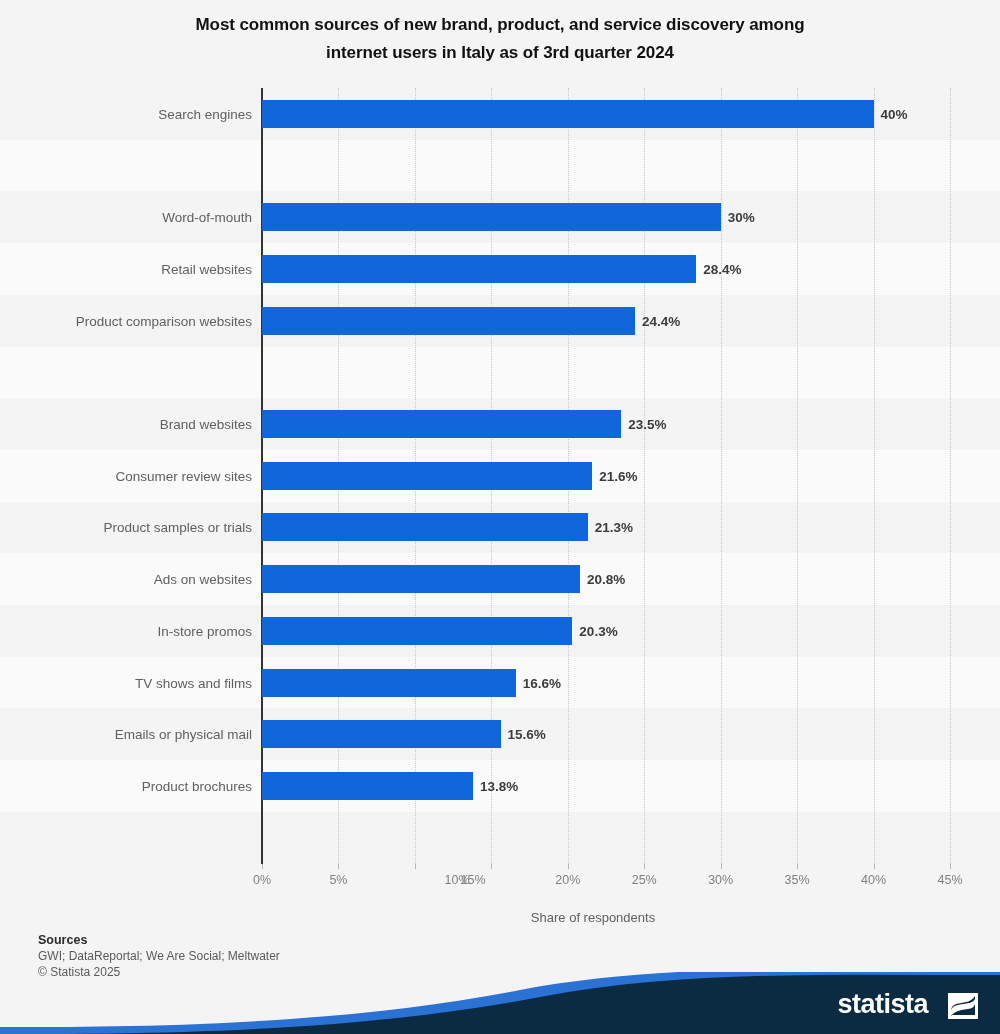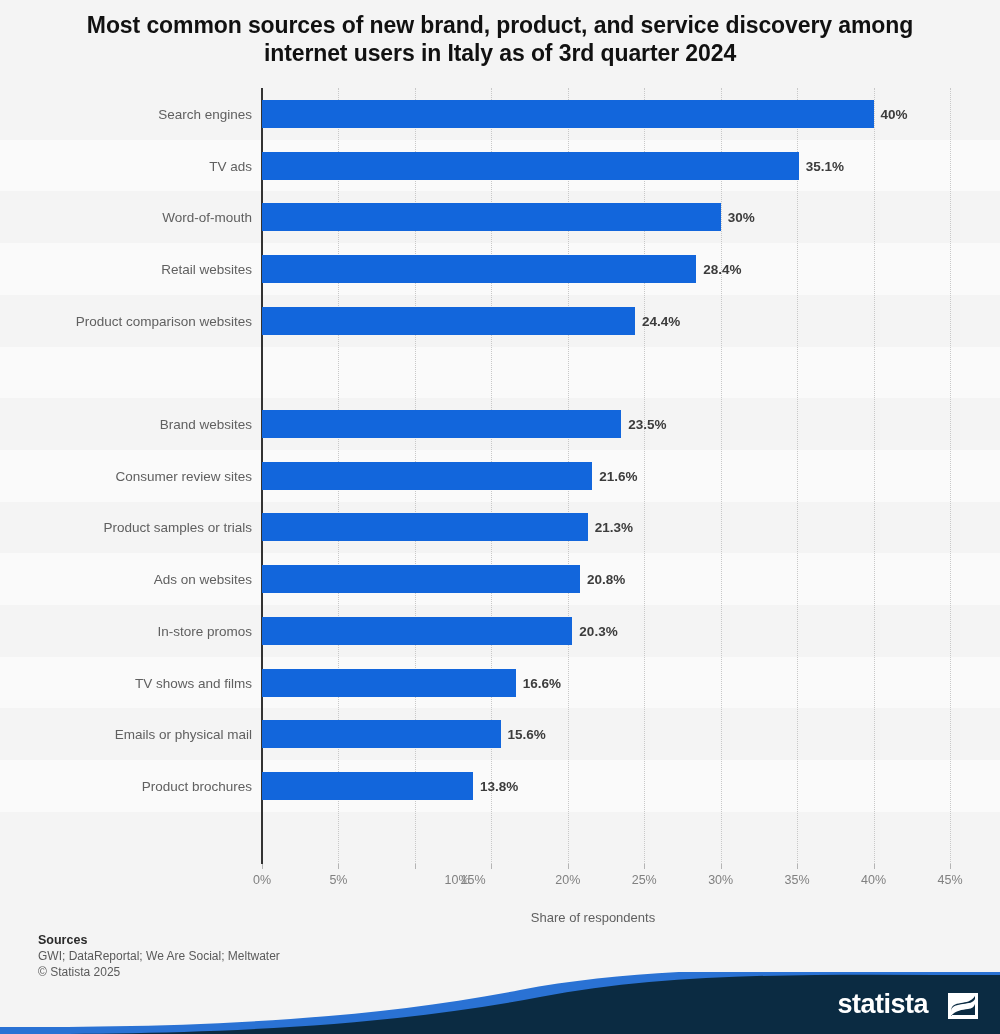--- a/index.html
+++ b/index.html
@@ -15,21 +15,21 @@
     overflow: hidden;
     position: relative;
   }
 
   
   #chart-title {
     width: 860px;
     margin: 0 auto;
     padding-top: 11px;
     text-align: center;
-    font-size: 23px;
+    font-size: 17px;
     font-weight: bold;
     color: #111111;
     line-height: 28px;
     letter-spacing: -0.1px;
   }
   #chart-title .line {
     display: block;
   }
 
   
@@ -258,25 +258,20 @@
       <div class="gridline" style="left: 873.556px;"></div>
       <div class="gridline" style="left: 950px;"></div>
     </div>
   <div id="y-axis"></div>
   <div id="rows">
       <div class="row" style="top: 0px;">
         <div class="cat-label">Search engines</div>
         <div class="bar" style="width: 611.556px; background: rgb(18, 102, 220);"></div>
         <div class="bar-value" style="left: 880.556px;">40%</div>
       </div>
-      <div class="row" style="top: 51.7px;">
-        <div class="cat-label">TV ads</div>
-        <div class="bar" style="width: 536.64px; background: rgb(18, 102, 220);"></div>
-        <div class="bar-value" style="left: 805.64px;">35.1%</div>
-      </div>
       <div class="row" style="top: 103.4px;">
         <div class="cat-label">Word-of-mouth</div>
         <div class="bar" style="width: 458.667px; background: rgb(18, 102, 220);"></div>
         <div class="bar-value" style="left: 727.667px;">30%</div>
       </div>
       <div class="row" style="top: 155.1px;">
         <div class="cat-label">Retail websites</div>
         <div class="bar" style="width: 434.204px; background: rgb(18, 102, 220);"></div>
         <div class="bar-value" style="left: 703.204px;">28.4%</div>
       </div>

